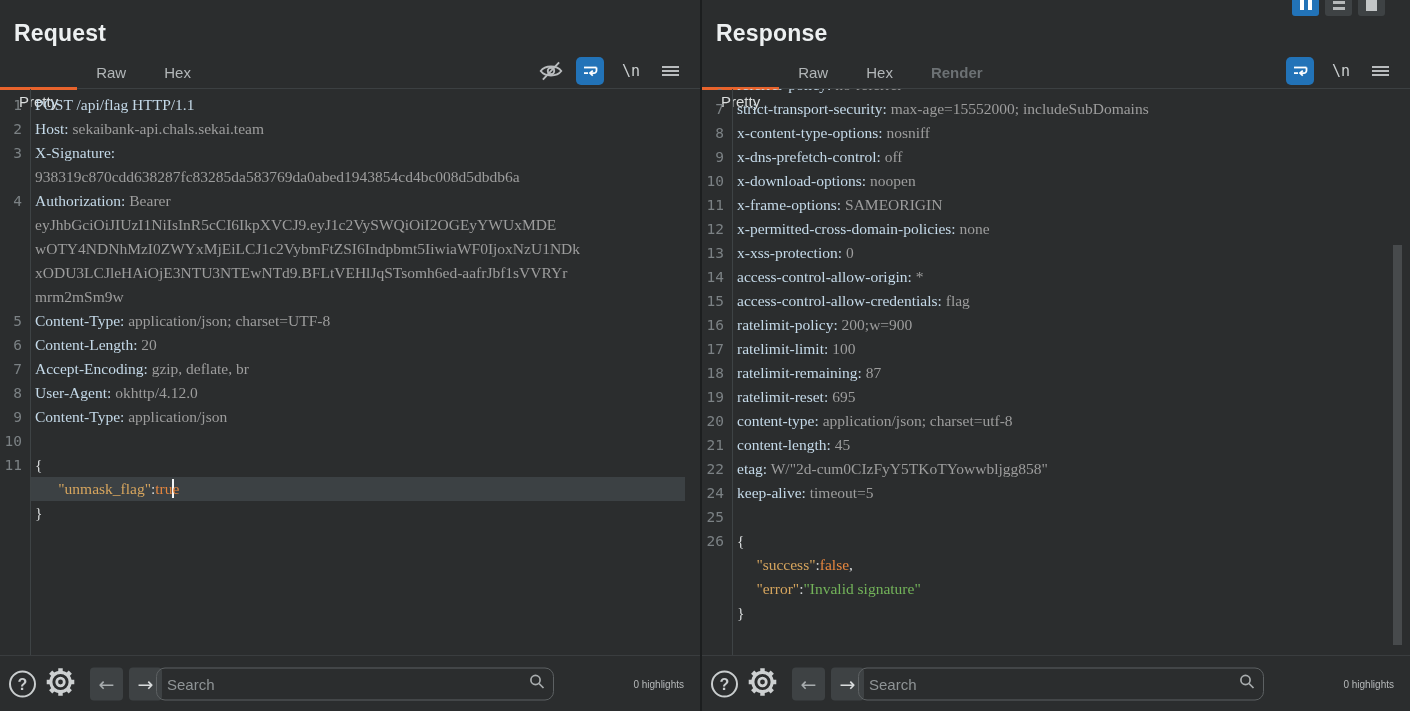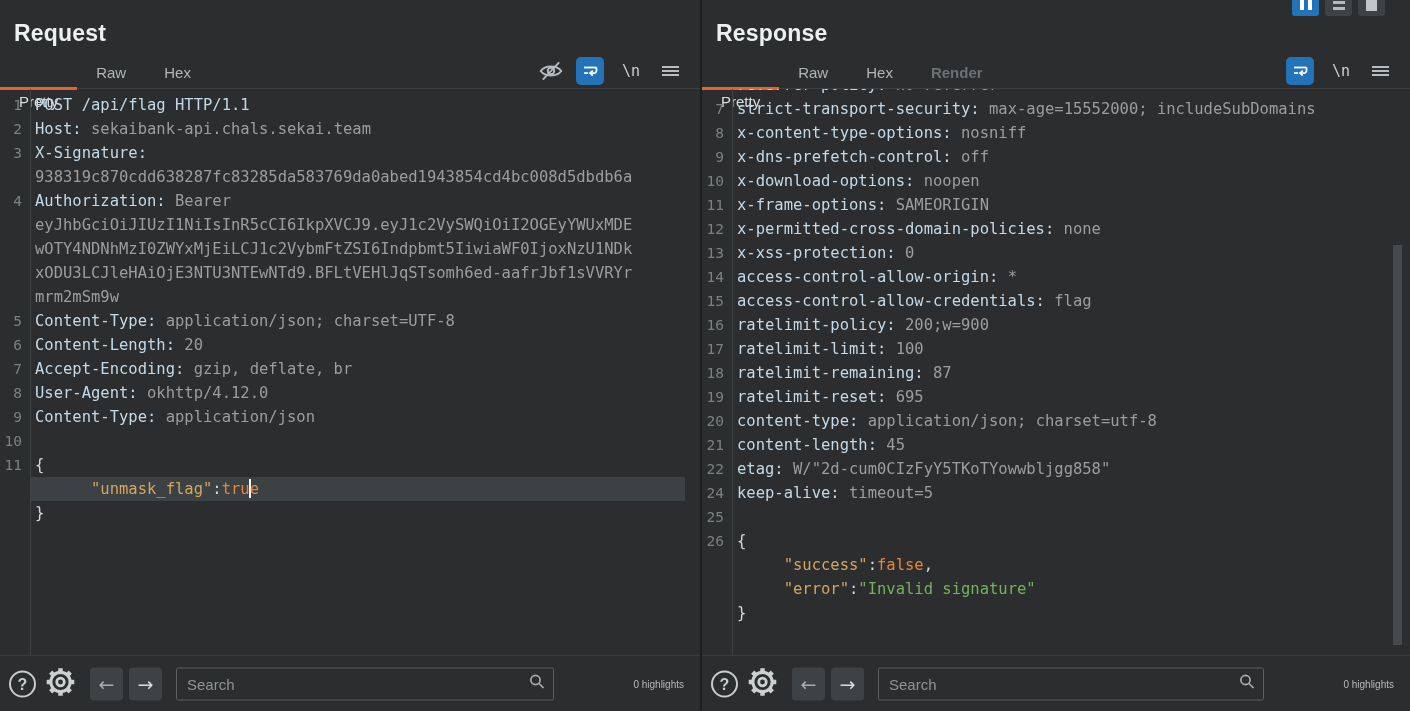--- a/index.html
+++ b/index.html
@@ -23,42 +23,42 @@
   .wrap-btn{background:var(--blue);border-radius:5px;}
   .nl-label{font-family:"DejaVu Sans Mono",monospace;font-size:15px;color:#ccd0d1;}
   .burger span{display:block;width:17px;height:2px;background:#b9bcbe;margin:2px 0;}
 
   .code{position:absolute;left:0;right:0;top:89px;bottom:56px;overflow:hidden;}
   .gutter-sep{position:absolute;left:30px;top:0;bottom:0;width:1px;background:#3e4345;}
   .rows{font-family:"DejaVu Sans Mono",monospace;font-size:15.5px;line-height:24px;margin-top:4px;position:relative;}
   #response-panel .rows{margin-top:-16px;}
   .row{display:flex;height:24px;}
   .ln{flex:none;width:22px;text-align:right;color:#7b8184;font-size:14.5px;user-select:none;}
-  .txt{flex:1;margin-left:9px;margin-right:15px;padding-left:4px;white-space:pre;}
+  .txt{flex:1;margin-left:9px;margin-right:15px;padding-left:4px;white-space:pre;font-family:Liberation Serif, serif;}
   .row.hl .txt{background:var(--line_highlight);}
   .c-hdr{color:var(--hdr);}
   .c-val{color:var(--val);}
   .c-key{color:var(--key);}
   .c-lit{color:var(--lit);}
   .c-str{color:var(--str);}
   .c-pun{color:var(--pun);}
   .cursor{display:inline-block;width:2px;height:19px;background:#f3f5f5;vertical-align:-4px;margin:0 -1px;}
 
   .vscroll{position:absolute;right:8px;top:156px;width:9px;height:400px;background:#474a4c;}
 
   .footer{position:absolute;left:0;right:0;bottom:0;height:55px;border-top:1px solid #3a3d3f;}
   .f-item{position:absolute;top:50%;transform:translateY(-50%);}
   .help{left:9px;width:23px;height:23px;border:2.5px solid #c9cdce;border-radius:50%;color:#c9cdce;
         font-weight:bold;font-size:16px;text-align:center;line-height:23px;cursor:pointer;}
   .gear-wrap{left:45px;cursor:pointer;}
   .nav-btn{width:33px;height:33px;background:#3e4244;border-radius:4px;display:flex;align-items:center;
            justify-content:center;font-size:19px;cursor:pointer;font-family:"DejaVu Sans",sans-serif;}
   .back{left:90px;color:#a7acae;}
   .fwd{left:129px;color:#d9dcdd;}
-  .search-box{left:176px;right:146px;height:31px;border:1px solid #5d6163;border-radius:2px;}
+  .search-box{left:156px;right:146px;height:31px;border:1px solid #5d6163;border-radius:9px;}
   .search-box input{width:100%;height:100%;background:transparent;border:none;outline:none;color:#d7dadb;
         font-size:15px;padding:0 32px 0 10px;box-sizing:border-box;font-family:"Liberation Sans",sans-serif;}
   .search-box input::placeholder{color:#8f9496;}
   .mag{position:absolute;right:7px;top:50%;transform:translateY(-50%);}
   .highlights{right:16px;color:#b6b9ba;font-size:10px;}
 
   .layout-group{position:absolute;top:-6px;right:25px;display:flex;gap:6px;}
   .lay-btn{width:27px;height:22px;border-radius:3px;background:#3e4244;display:flex;align-items:center;
            justify-content:center;gap:4px;cursor:pointer;}
   .lay-btn.active{background:var(--blue);}

